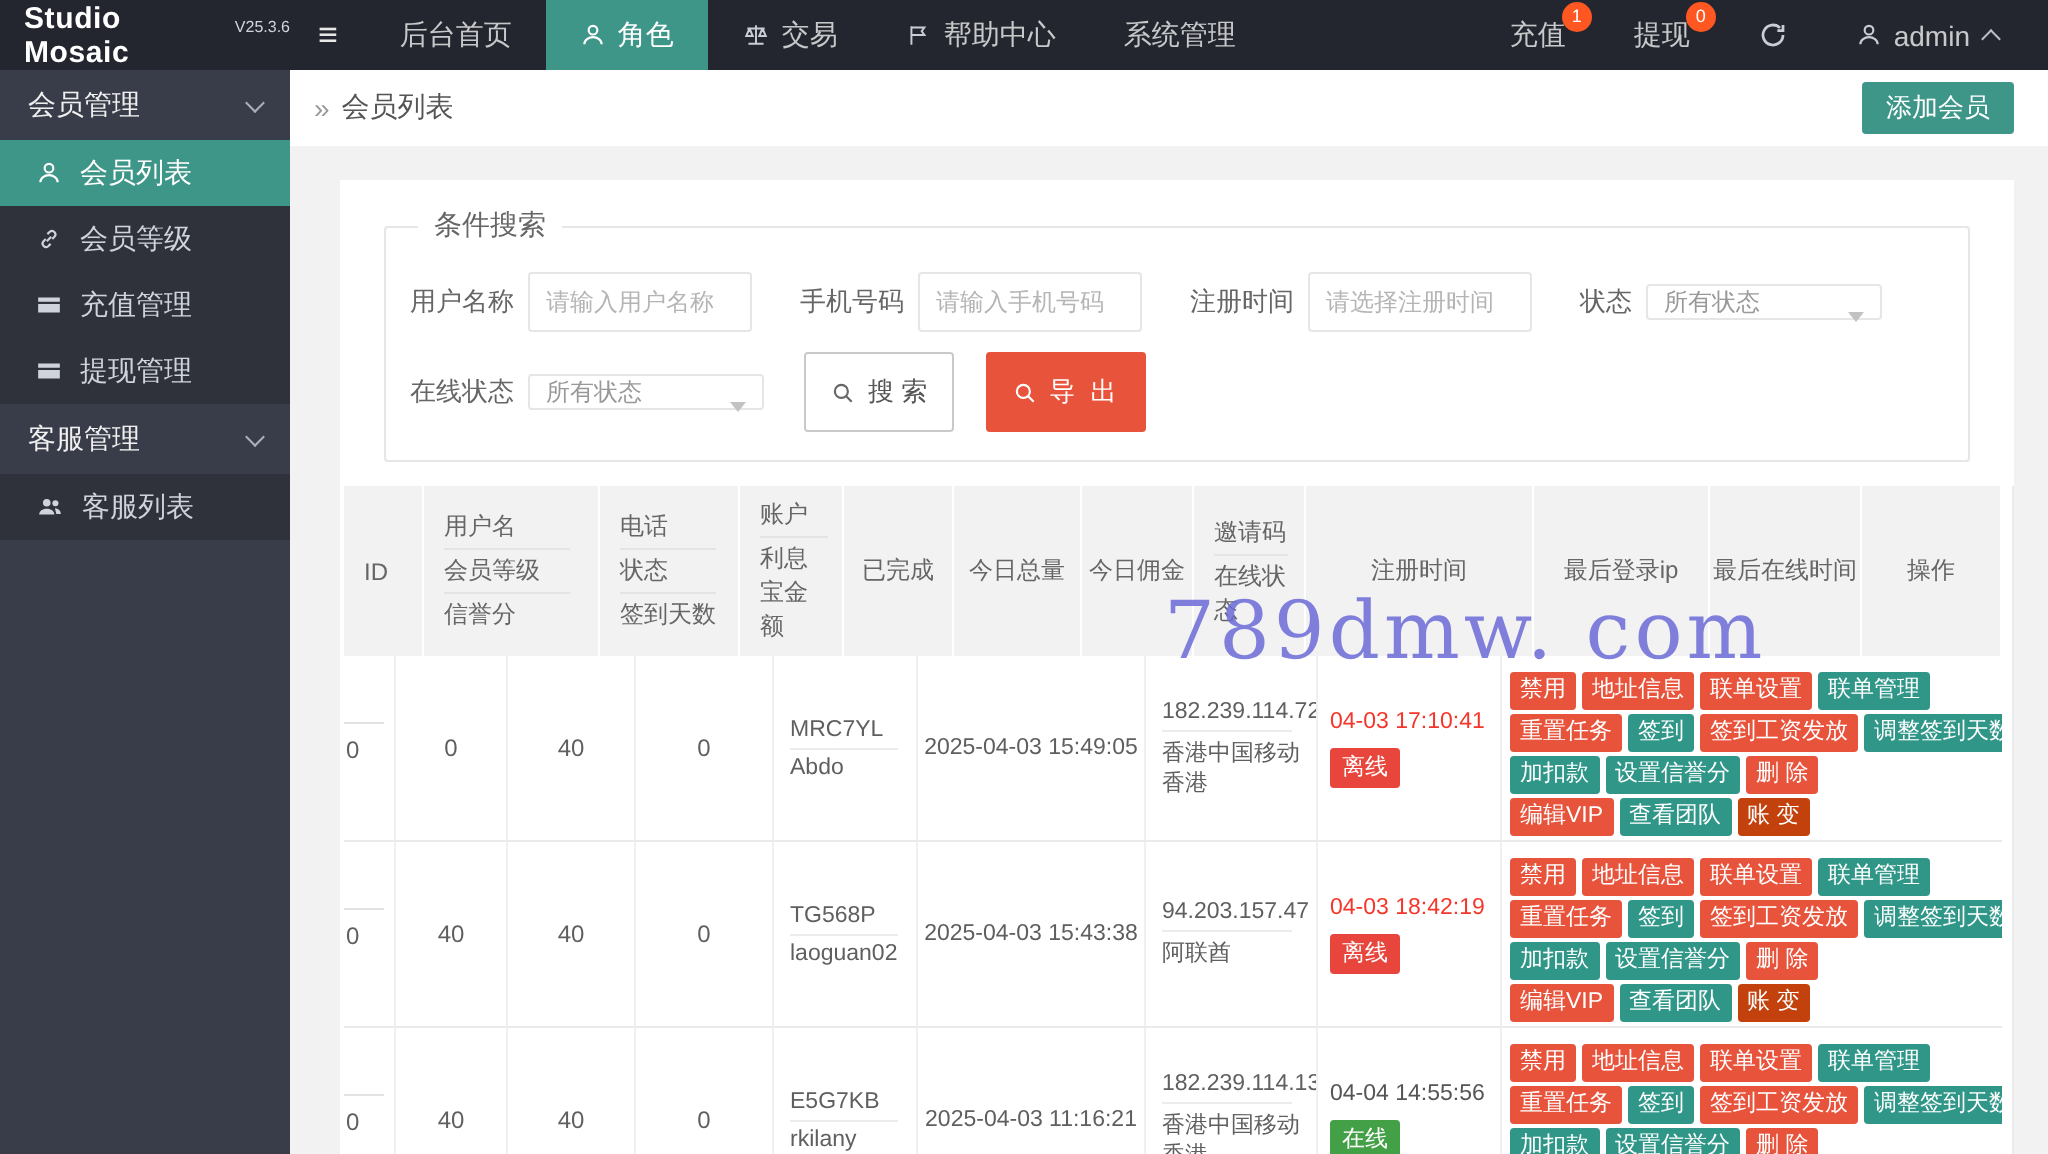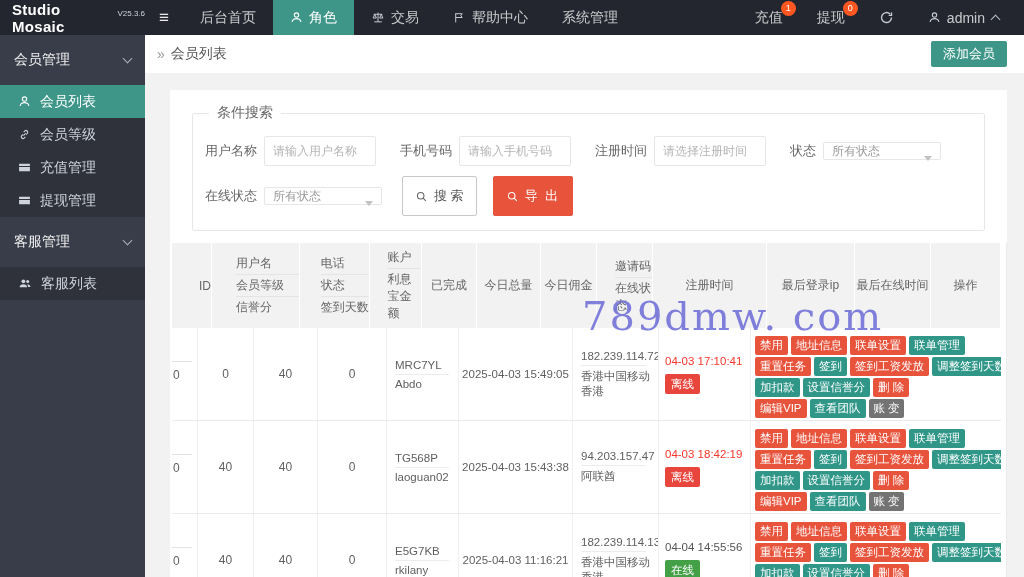--- a/index.html
+++ b/index.html
@@ -17,21 +17,21 @@
   .nav-item.active { background:#3e9688; color:#fff; }
   .nav-item .nicon { margin-right:6px; display:inline-flex; }
   .nav-burger { padding:0 14px; font-size:17px; color:#e8e8e8; }
   .nav-right { margin-left:auto; display:flex; align-items:stretch; padding-right:8px; }
   .nav-badge { position:absolute; top:1px; right:4px; min-width:15px; height:15px; line-height:15px; text-align:center; border-radius:8px; background:#ff5722; color:#fff; font-size:9px; padding:0 3px; }
   .chev-up { width:7px; height:7px; border-left:1px solid #b9bdc5; border-top:1px solid #b9bdc5; transform:rotate(45deg); margin-left:7px; margin-top:3px; }
   svg.ic { display:block; }
 
   
   .sidebar { position:absolute; top:35px; left:0; bottom:0; width:145px; background:#393d49; z-index:20; }
-  .side-group-title { height:50px; display:flex; align-items:center; padding:0 14px; color:#f0f0f0; font-size:14px; cursor:pointer; }
+  .side-group-title { height:35px; display:flex; align-items:center; padding:0 14px; color:#f0f0f0; font-size:14px; cursor:pointer; }
   .side-group-title .chev-down { margin-left:auto; width:7px; height:7px; border-right:1px solid #aab0bb; border-bottom:1px solid #aab0bb; transform:rotate(45deg); margin-top:-3px; }
   .side-item { height:33px; display:flex; align-items:center; padding:0 14px 0 18px; color:#cfd3dc; font-size:14px; cursor:pointer; background:#2f323b; }
   .side-item .sicon { margin-right:9px; display:inline-flex; }
   .side-item.active { background:#3e9688; color:#fff; }
 
   
   .main { position:absolute; top:35px; left:145px; right:0; bottom:0; background:#f2f2f2; }
   .breadcrumb-bar { height:38px; background:#fff; display:flex; align-items:center; padding:0 17px 0 12px; }
   .crumb-sym { color:#999; font-size:14px; margin-right:6px; }
   .crumb-title { color:#555; font-size:14px; }
@@ -50,21 +50,21 @@
   .fselect { position:relative; width:118px; height:18px; border:1px solid #e6e6e6; border-radius:2px; display:flex; align-items:center; padding:0 8px; font-size:12px; color:#999; cursor:pointer; background:#fff; }
   .fselect .sel-arrow { position:absolute; right:8px; top:13px; width:0; height:0; border-left:4px solid transparent; border-right:4px solid transparent; border-top:5px solid #c2c2c2; }
   .btn { display:inline-flex; align-items:center; height:40px; padding:0 12px; font-size:13px; border-radius:2px; cursor:pointer; }
   .btn .bicon { margin-right:6px; display:inline-flex; }
   .search-btn { background:#fff; border:1px solid #c9c9c9; color:#555; margin-right:16px; }
   .export-btn { background:#e8533c; border:1px solid #e8533c; color:#fff; letter-spacing:2px; }
 
   
   .table-wrap { position:relative; margin:12px 2px 0 2px; }
   .thead { display:grid; grid-template-columns:40px 88px 70px 52px 55px 64px 56px 56px 114px 88px 76px 1fr; width:829px; }
-  .th { background:#f2f2f2; border-right:1px solid #fff; min-height:60px; display:flex; align-items:center; font-size:12px; color:#666; padding:4px 0;justify-content:flex-end; }
+  .th { background:#f2f2f2; border-right:1px solid #fff; min-height:60px; display:flex; align-items:center; font-size:12px; color:#666; padding:4px 0; }
   .th.cent { justify-content:center; text-align:center; }
   .th.left { padding-left:10px; }
   .th-stack { display:block; width:82%; }
   .th-stack .line { display:block; padding:2px 0; }
   .th-stack .line + .line { border-top:1px solid #e4e4e4; }
 
   .tbody { width:829px; }
   .tr { display:grid; grid-template-columns:26px 56px 64px 69px 72px 114px 86px 92px 1fr; min-height:88px; border-bottom:1px solid #eaeaea; background:#fff; }
   .td { border-right:1px solid #f0f0f0; display:flex; align-items:center; justify-content:center; font-size:12px; color:#5f5f5f; position:relative; overflow:hidden; }
   .td.stack { flex-direction:column; align-items:flex-start; justify-content:center; padding-left:8px; }
@@ -75,21 +75,21 @@
   .time-txt { font-size:11.5px; color:#555; }
   .time-txt.red { color:#f5372b; }
   .status-badge { margin-top:7px; color:#fff; font-size:11.5px; line-height:20px; padding:0 6px; border-radius:2px; }
   .status-badge.offline { background:#e8453c; }
   .status-badge.online { background:#43a047; }
   .td.actions { display:block; padding:8px 0 0 4px; border-right:none; }
   .btn-line { white-space:nowrap; margin-bottom:2px; }
   .act-btn { display:inline-block; color:#fff; font-size:11.5px; line-height:19px; padding:0 5px; border-radius:2px; margin:0 3px 0 0; cursor:pointer; }
   .act-btn.red { background:#e8533c; }
   .act-btn.teal { background:#2f9688; }
-  .act-btn.blue { background:#737373;font-family:Liberation Serif, serif; }
+  .act-btn.blue { background:#c2410c; }
 
   .tc-line { position:absolute; top:33px; left:-4px; width:24px; border-top:1px solid #e2e2e2; }
   .tc-num { position:absolute; top:40px; left:1px; font-size:12px; color:#5f5f5f; }
 
   .v-scroll { position:absolute; top:0; right:-10px; bottom:-300px; width:9px; background:#fafafa; border-left:1px solid #ebebeb; }
 
   .watermark { position:absolute; left:437px; top:258px; font-family:"DejaVu Serif","Liberation Serif",serif; font-size:40px; letter-spacing:2px; color:#6b6bd8; opacity:.85; z-index:15; pointer-events:none; }
 </style>
 </head>
 <body>

